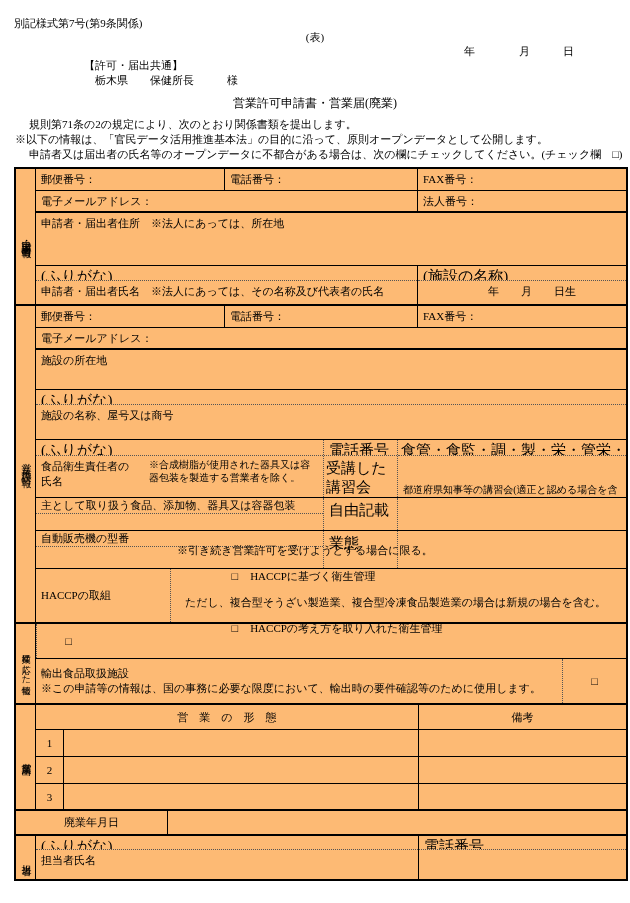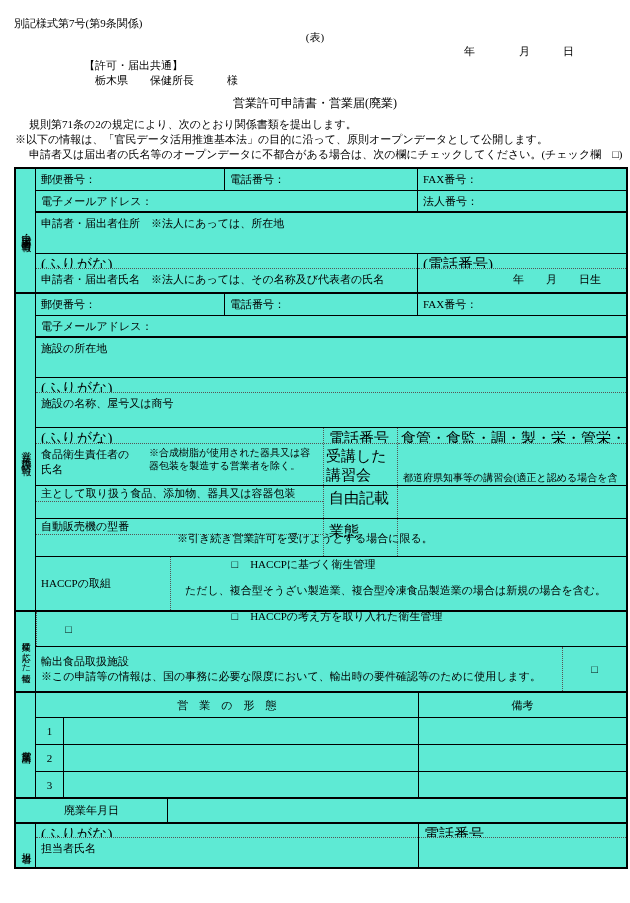--- a/index.html
+++ b/index.html
@@ -4,21 +4,21 @@
 <style>
   html,body { margin:0; padding:0; background:#fff; }
   .page {
     position:relative; width:630px; height:903px; background:#fff;
     font-family:"Liberation Serif","DejaVu Serif",serif; color:#000;
     font-size:11px; overflow:hidden;
   }
   .abs { position:absolute; white-space:pre; }
   .centerline { position:absolute; left:0; width:100%; text-align:center; white-space:pre; }
 
-  .form-table { position:absolute; left:14px; top:167px; width:614px; border:2px solid #000; background:#5eead4; box-sizing:border-box; }
+  .form-table { position:absolute; left:14px; top:167px; width:614px; border:2px solid #000; background:#fdba74; box-sizing:border-box; }
   .form-table * { box-sizing:border-box; }
 
   .section { display:flex; }
   .content { flex:1; min-width:0; display:flex; flex-direction:column; }
   .row { display:flex; min-height:0; }
   .col { display:flex; flex-direction:column; min-width:0; }
 
   .vlabel { width:20px; border-right:1px solid #000; display:flex; align-items:center; justify-content:center; }
   .vtext { writing-mode:vertical-rl; text-orientation:upright; font-size:10px; letter-spacing:1px; line-height:1.08; }
   .f9 { font-size:9px; letter-spacing:0; }
@@ -29,34 +29,34 @@
   .br1 { border-right:1px solid #000; }
   .brd { border-right:1px dotted #555; }
   .bld { border-left:1px dotted #555; }
 
   .cell { padding:3px 5px; overflow:hidden; white-space:pre-wrap; }
   .strip { border-bottom:1px dotted #555; }
   .strip.cell { padding-top:1px; padding-bottom:0; }
 
   .h14{height:14px}.h15{height:15px}.h16{height:16px}.h21{height:25px}.h22{height:22px}
   .h25{height:25px}.h27{height:27px}.h33{height:33px}.h35{height:35px}.h38{height:38px}
-  .h40{height:40px}.h41{height:41px}.h44{height:44px}.h50{height:50px}.h53{height:53px}.h58{height:58px}
+  .h40{height:40px}.h41{height:53px}.h44{height:44px}.h50{height:50px}.h53{height:53px}.h58{height:58px}
   .w28{width:28px}.w74{width:74px}.w108{width:108px}.w135{width:135px}.w152{width:152px}
   .w189{width:189px}.w193{width:193px}.w288{width:288px}.w355{width:355px}
   .w382{width:382px}.w383{width:383px}
   .flex1 { flex:1; min-width:0; }
   .flex1v { flex:1; min-height:0; }
 
   .center { display:flex; align-items:center; justify-content:center; padding:0; }
   .vcenter { display:flex; align-items:center; }
 
   .title { font-size:12px; }
   .note { font-size:10px; line-height:1.25; }
 
-  .birthline { margin-top:auto; padding:0 0 5px 70px;text-align:center; }
+  .birthline { margin-top:auto; padding:0 0 5px 70px; }
 
   .hline { line-height:13px; padding-left:6px; white-space:pre; }
   .ind1 { padding-left:14px; }
   .ind2 { padding-left:22px; }
   .cbg { display:inline-block; margin-right:12px; }
 
   .cbcol { width:64px; display:flex; align-items:center; justify-content:center; }
   .secE { height:43px; }
 </style>
 </head>
@@ -92,21 +92,21 @@
         </div>
         <div class="row h41 bb1">
           <div class="cell flex1">申請者・届出者住所　※法人にあっては、所在地</div>
         </div>
         <div class="row h38">
           <div class="col w382 br1">
             <div class="strip h15 cell f10">(ふりがな)</div>
             <div class="cell flex1v">申請者・届出者氏名　※法人にあっては、その名称及び代表者の氏名</div>
           </div>
           <div class="col flex1">
-            <div class="strip h15 cell f10">(電話番号)</div>
+            <div class="strip h15 cell f10">(施設の名称)</div>
             <div class="birthline">年　　月　　日生</div>
           </div>
         </div>
       </div>
     </div>
 
     <div class="section bb2">
       <div class="vlabel">
         <span class="vtext" style="letter-spacing:3px;">営業施設情報</span>
       </div>

